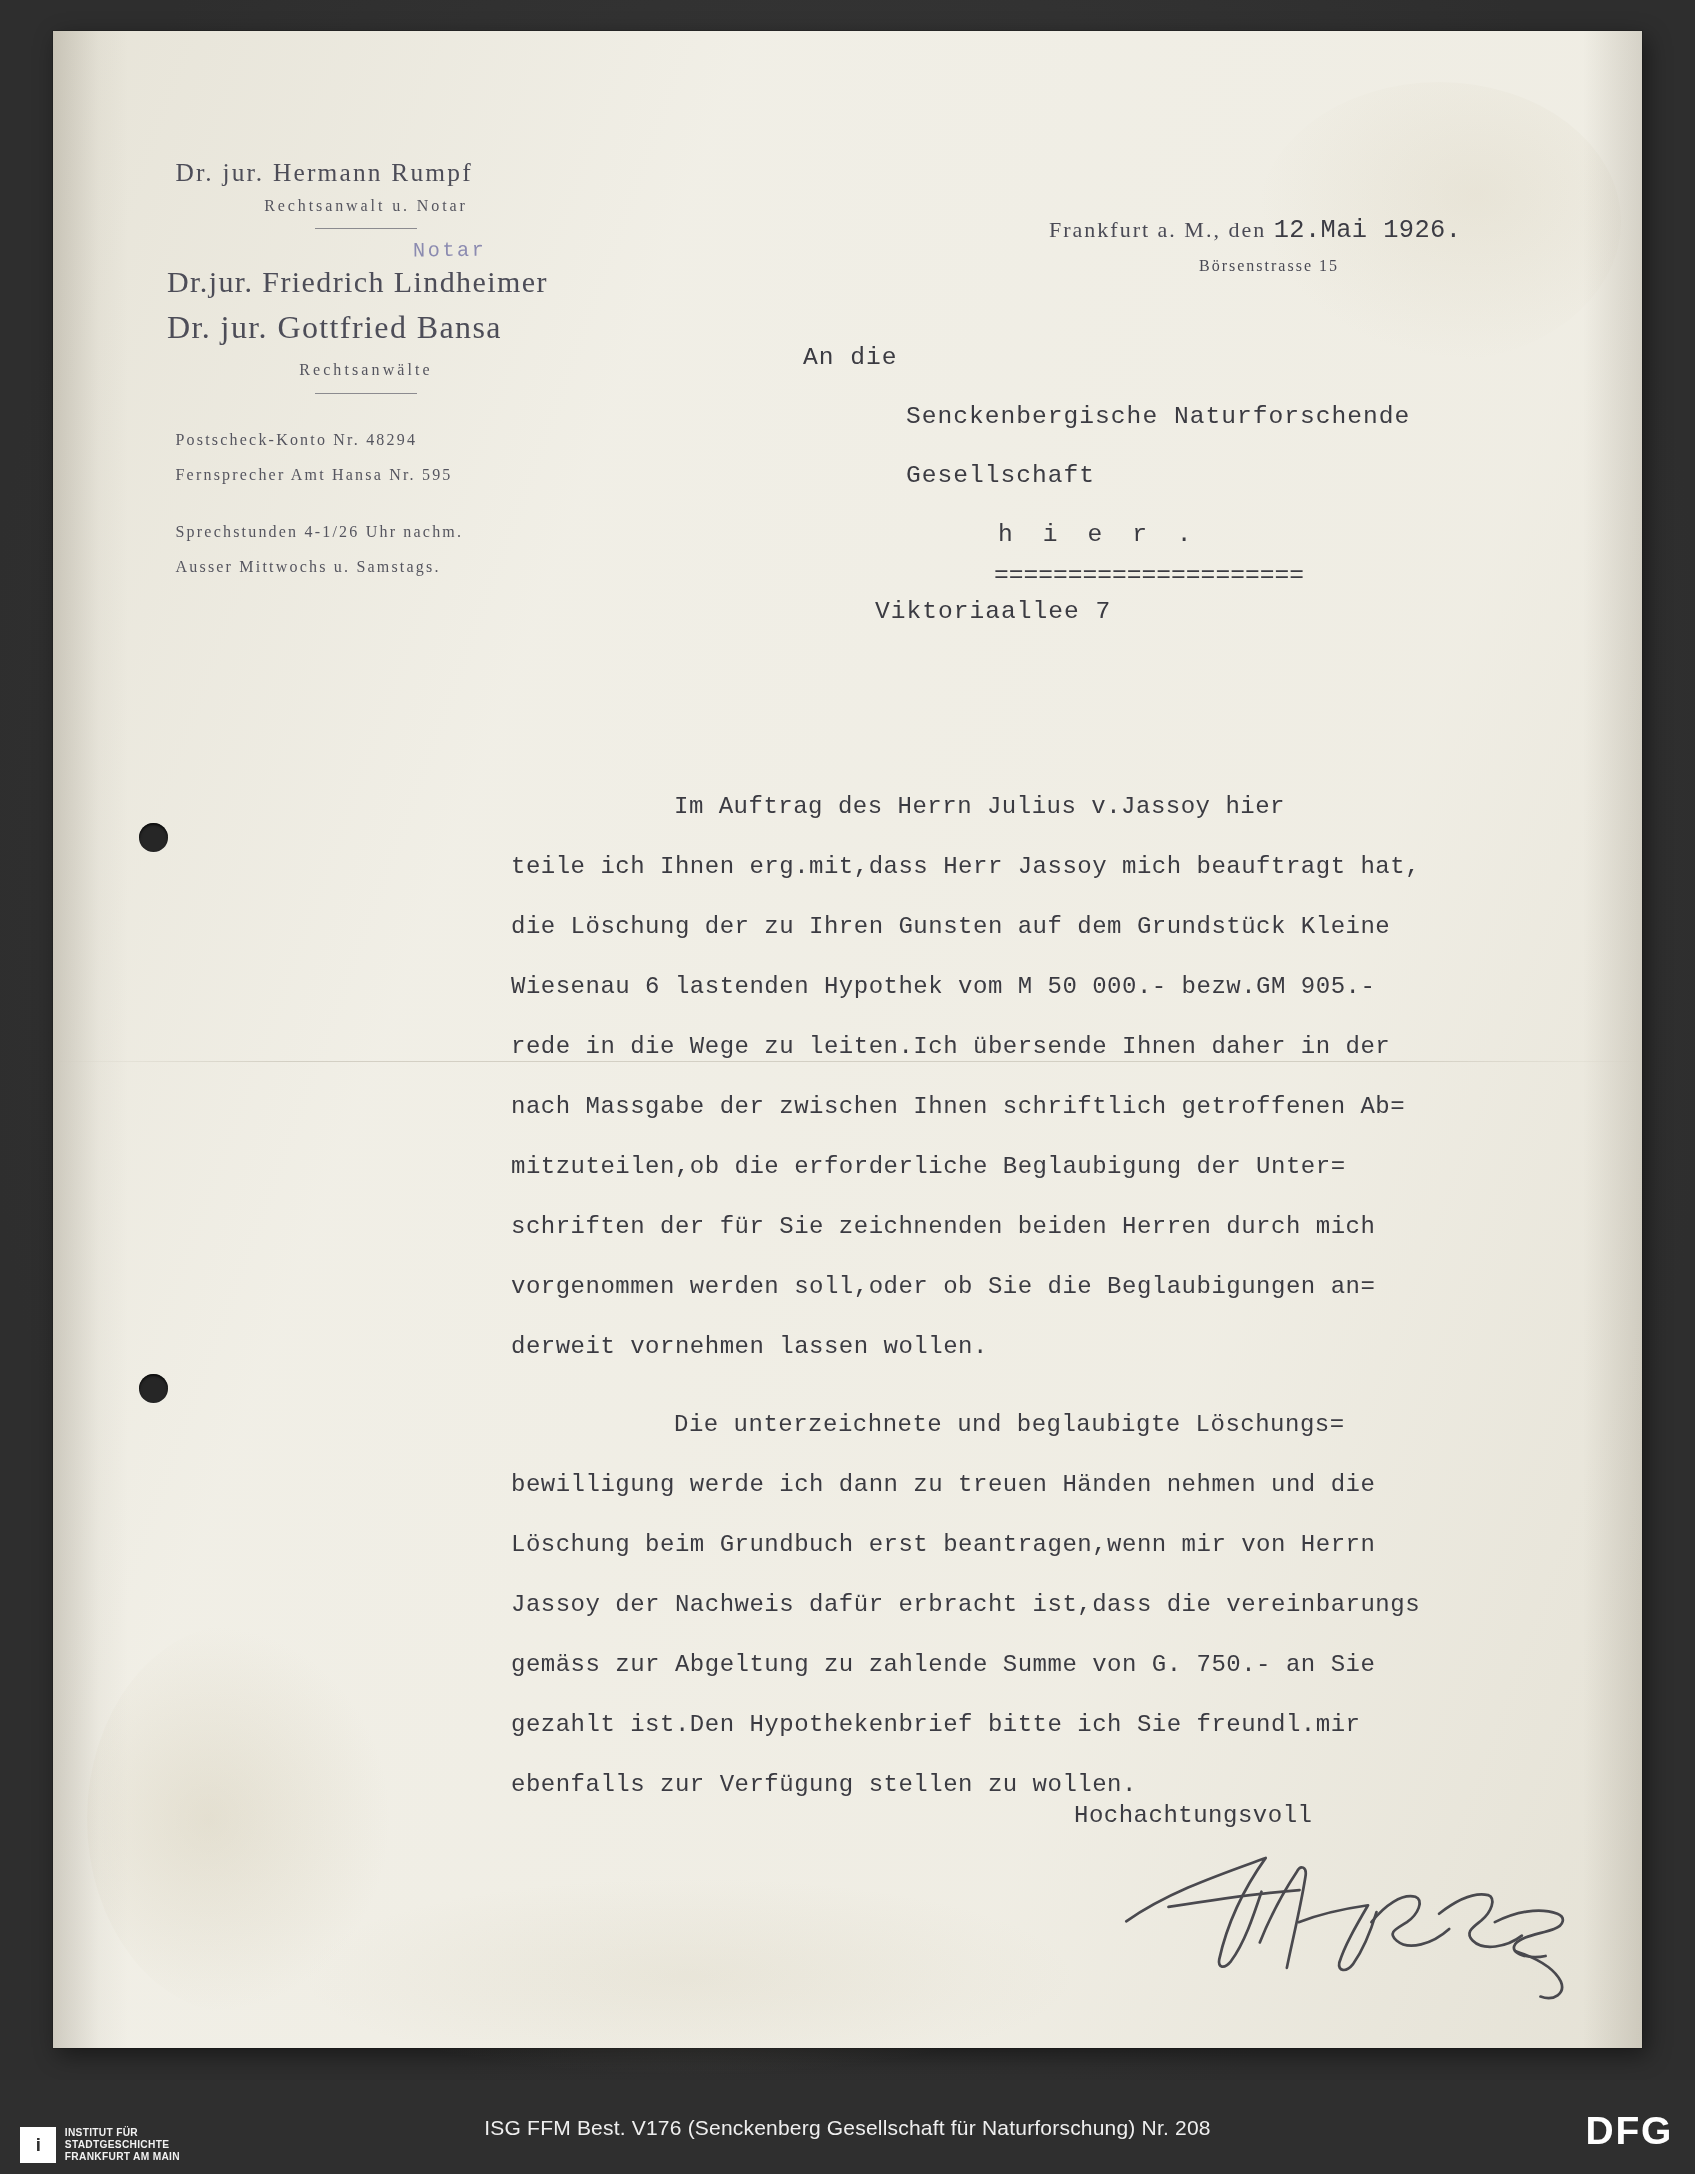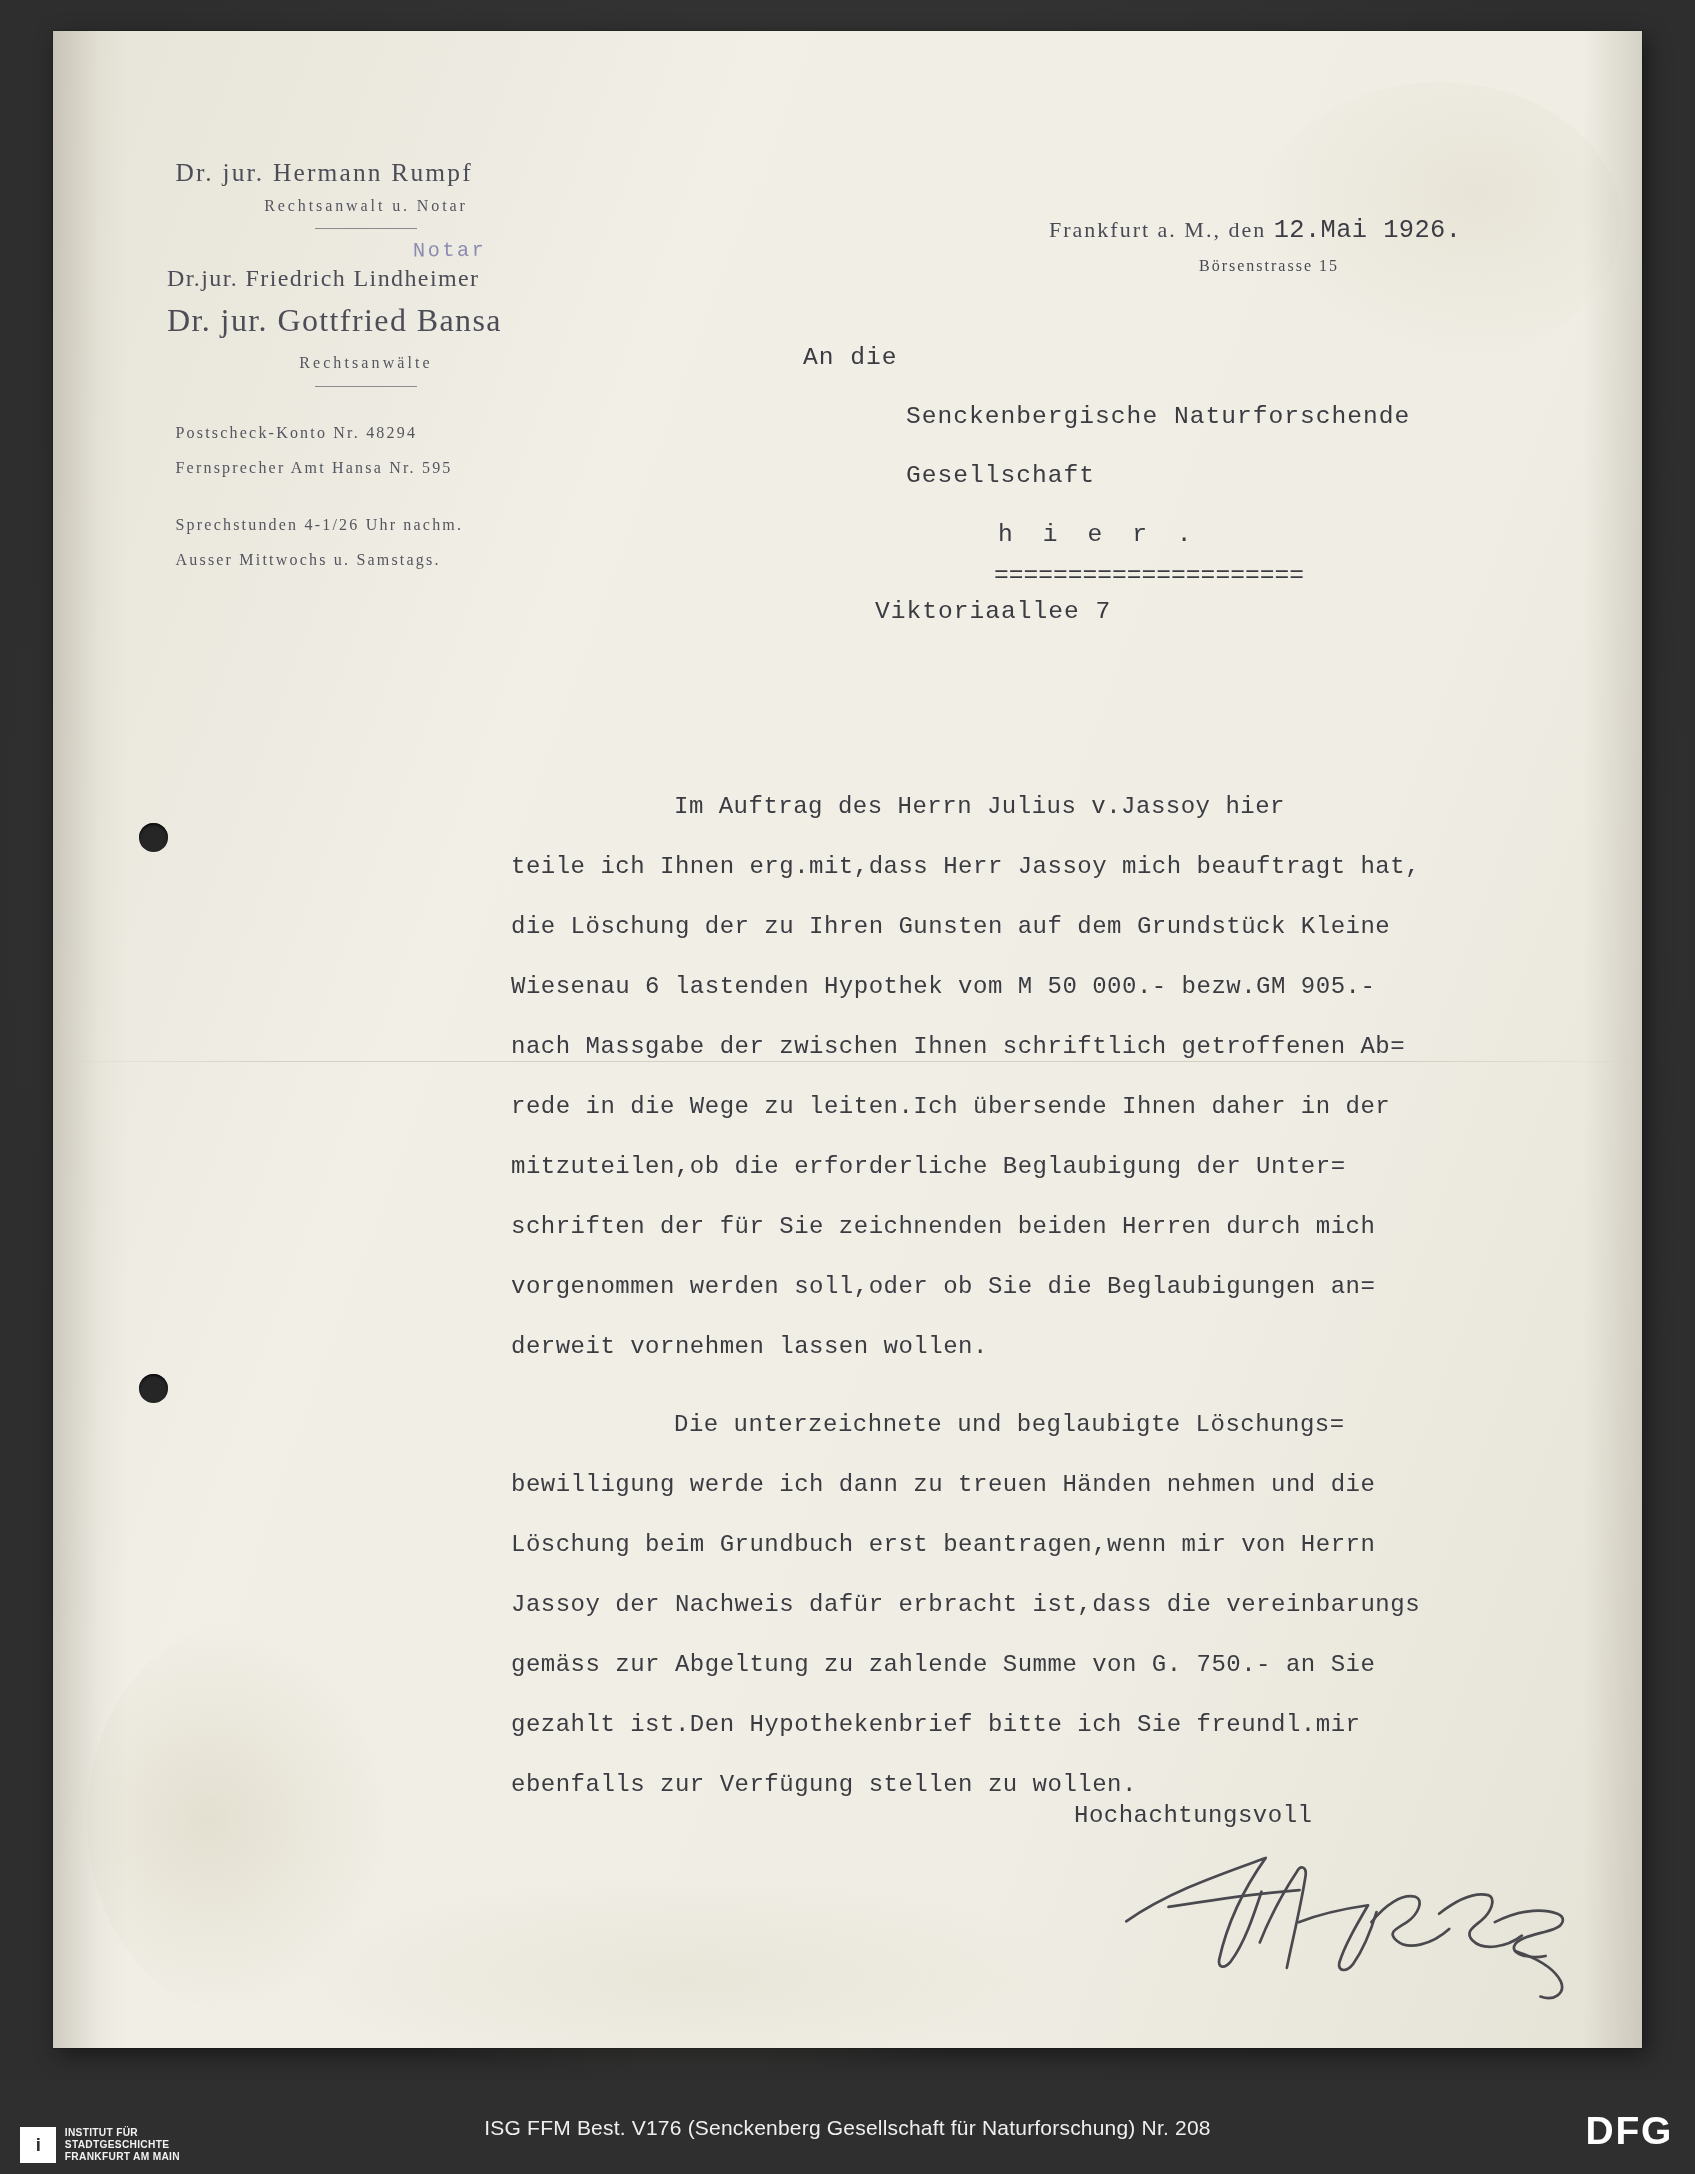--- a/index.html
+++ b/index.html
@@ -164,21 +164,21 @@
     width: 398px;
   }
   .lh-rule {
     width: 102px;
     height: 0.8px;
     background: #6b6b74;
     margin: 13.6px 0 13.6px 148px;
     opacity: 0.75;
   }
   #lh-line1 { margin-left: 8.5px; }
-  #lh-line2 { margin-top: 36px; font-size: 24px; letter-spacing: 1.4px; }
+  #lh-line2 { margin-top: 36px; font-size: 30px; letter-spacing: 1.4px; }
   #lh-line3 { margin-top: 10px; font-size: 32px; letter-spacing: 1.4px; }
   #lh-notar-stamp {
     position: absolute;
     left: 246px;
     top: 81px;
     font-size: 20.3px;
     letter-spacing: 2.5px;
     color: #7b7ba8;
     font-family: Liberation Mono, monospace;
     transform: rotate(-0.6deg);
@@ -353,22 +353,22 @@
     <div class="recip-street" style="line-height:47px;">Viktoriaallee 7</div>
   </div>
 
   <div id="body-block" class="typed">
 
     <div class="para">
       <div class="indent">Im Auftrag des Herrn Julius v.Jassoy hier</div>
       <div>teile ich Ihnen erg.mit,dass Herr Jassoy mich beauftragt hat,</div>
       <div>die Löschung der zu Ihren Gunsten auf dem Grundstück Kleine</div>
       <div>Wiesenau 6 lastenden Hypothek vom M 50 000.- bezw.GM 905.-</div>
+      <div>rede in die Wege zu leiten.Ich übersende Ihnen daher in der</div>
       <div>nach Massgabe der zwischen Ihnen schriftlich getroffenen Ab=</div>
-      <div>rede in die Wege zu leiten.Ich übersende Ihnen daher in der</div>
       <div>mitzuteilen,ob die erforderliche Beglaubigung der Unter=</div>
       <div>schriften der für Sie zeichnenden beiden Herren durch mich</div>
       <div>vorgenommen werden soll,oder ob Sie die Beglaubigungen an=</div>
       <div>derweit vornehmen lassen wollen.</div>
     </div>
 
     <div class="para">
       <div class="indent">Die unterzeichnete und beglaubigte Löschungs=</div>
       <div>bewilligung werde ich dann zu treuen Händen nehmen und die</div>
       <div>Löschung beim Grundbuch erst beantragen,wenn mir von Herrn</div>

